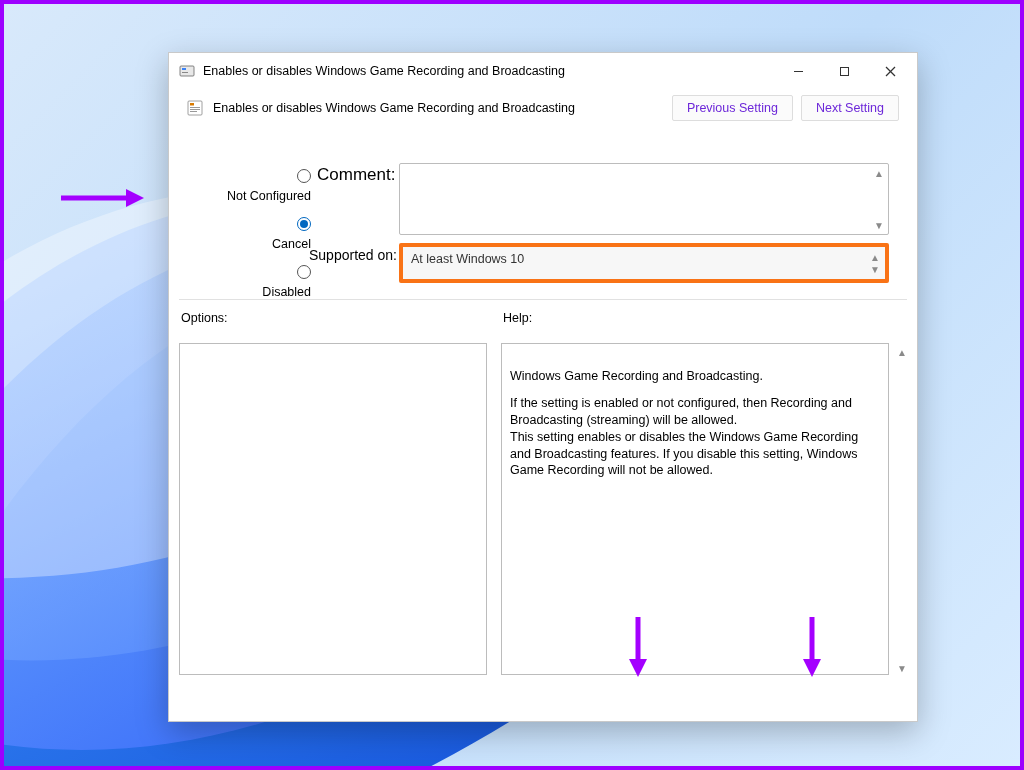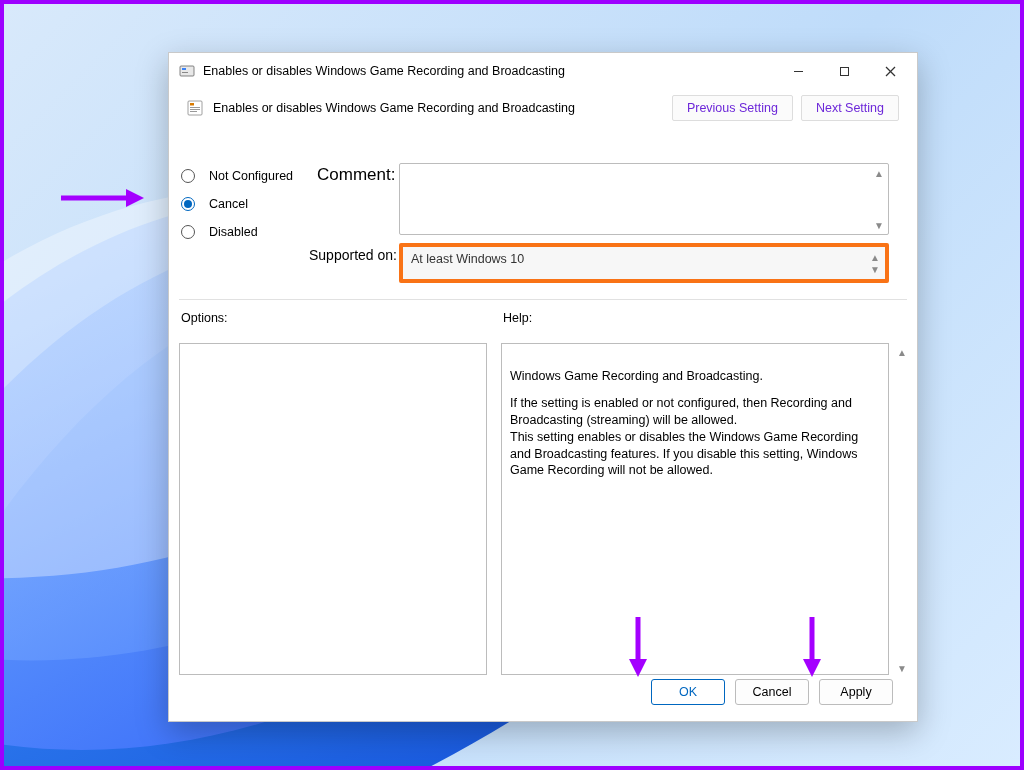--- a/index.html
+++ b/index.html
@@ -66,21 +66,21 @@
     border:1px solid #ddd; background:#fbfbfb; color:#6d28d9;
     padding:5px 14px; font-size:12.5px; border-radius:2px;
     font-family: inherit;
   }
 
   
   .radios {
     position:absolute; left:12px; top:116px; width:130px;
     display:flex; flex-direction:column; gap:14px;
   }
-  .radio-row { display:flex; align-items:flex-end; gap:14px; font-size:12.5px;}
+  .radio-row { display:flex; align-items:flex-end; gap:6px; font-size:12.5px;flex-direction:column;}
   .radio-outer {
     width:14px; height:14px; border:1px solid #555; border-radius:50%;
     display:flex; align-items:center; justify-content:center; background:#fff;
   }
   .radio-outer.checked { border:1px solid #0067c0; }
   .radio-inner {
     width:8px; height:8px; border-radius:50%; background:#0067c0;
   }
 
   
@@ -266,25 +266,20 @@
 
     <div class="help-box">
       <div>Windows Game Recording and Broadcasting.</div>
       <div style="height:10px"></div>
       <div>If the setting is enabled or not configured, then Recording and Broadcasting (streaming) will be allowed.</div>
       <div>This setting enables or disables the Windows Game Recording and Broadcasting features. If you disable this setting, Windows Game Recording will not be allowed.</div>
     </div>
     <div class="help-scroll-up">▲</div>
     <div class="help-scroll-down">▼</div>
 
-    <div class="footerbtns">
-      <button class="btn primary">OK</button>
-      <button class="btn">Cancel</button>
-      <button class="btn">Apply</button>
-    </div>
 
   </div>
 
   <div class="anno-arrow" style="left:52px; top:179px;">
     <svg width="90" height="30" viewBox="0 0 90 30">
       <line x1="5" y1="15" x2="70" y2="15" stroke="#a400ff" stroke-width="5"></line>
       <polygon points="70,6 88,15 70,24" fill="#a400ff"></polygon>
     </svg>
   </div>
 

